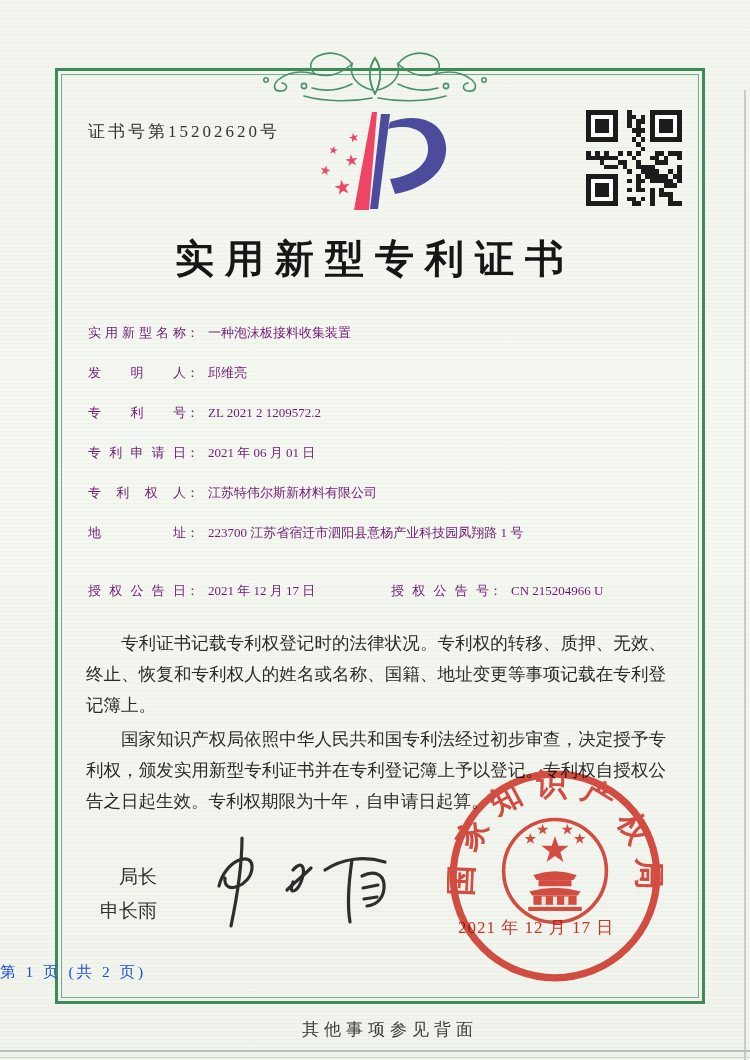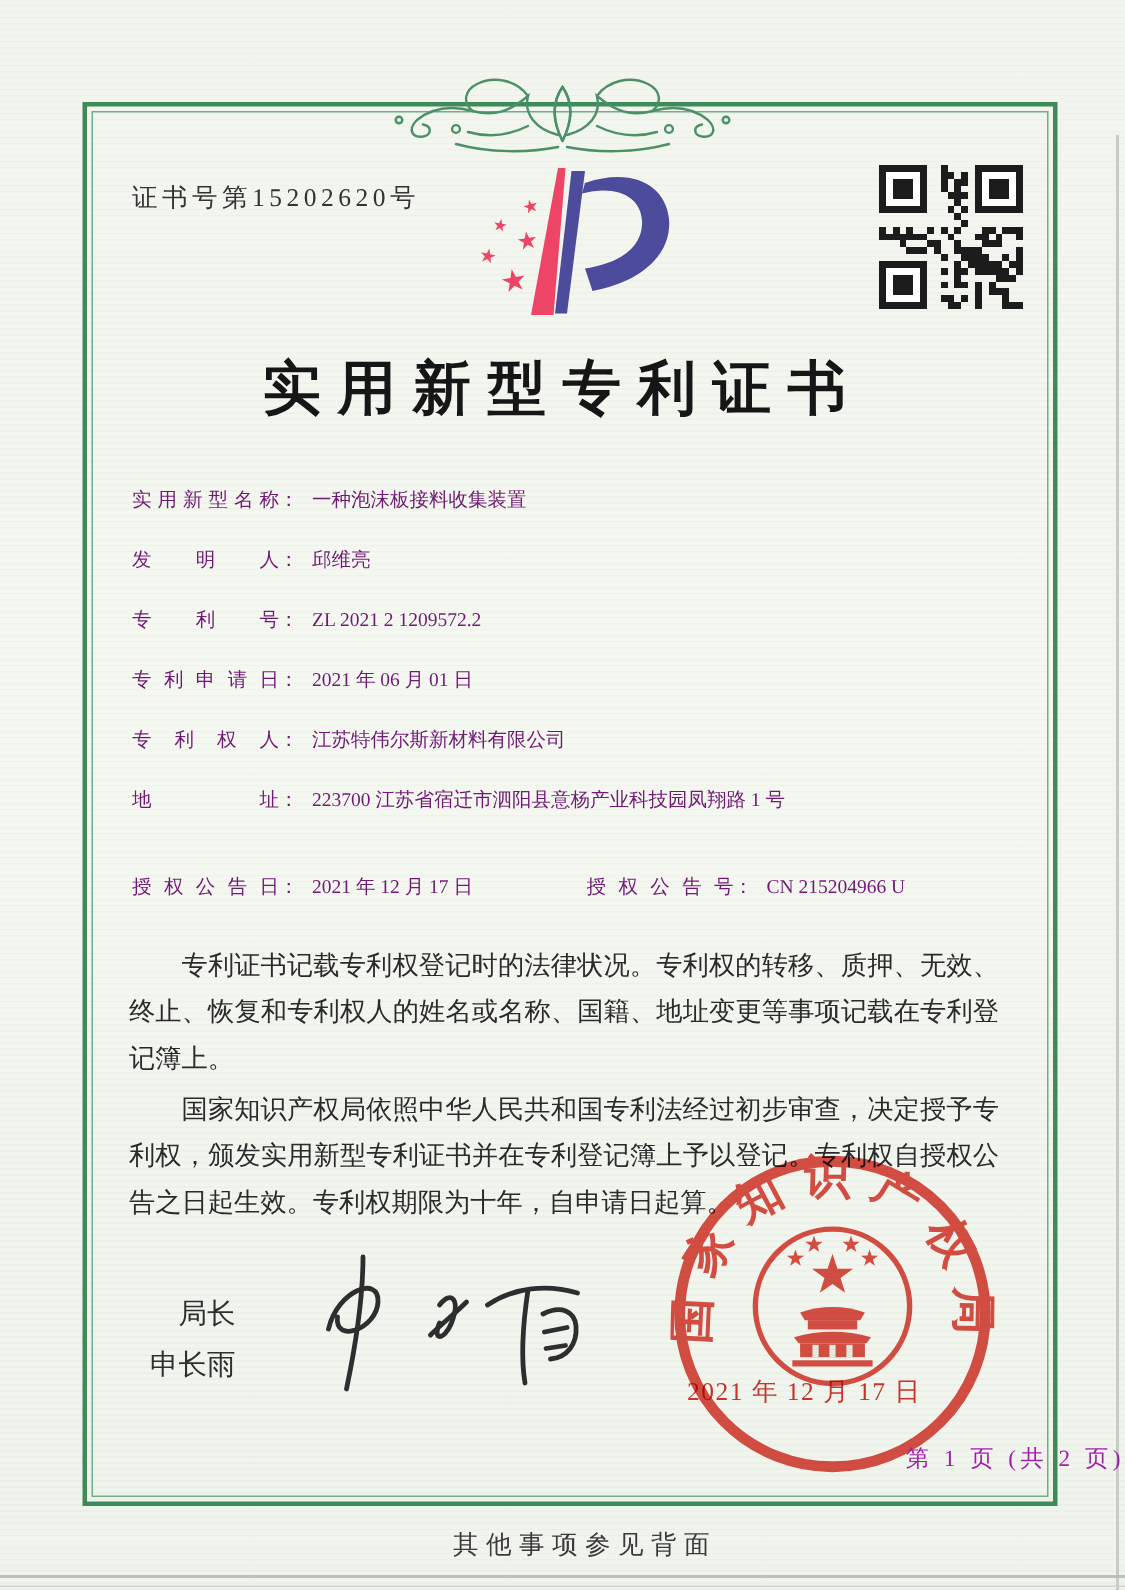--- a/index.html
+++ b/index.html
@@ -44,22 +44,22 @@
   .paras p{margin:0 0 3px 0;text-indent:2em;}
 
   .sig-block{position:absolute;left:100px;top:860px;font-size:19px;line-height:34px;
     font-family:"Liberation Sans","DejaVu Sans",sans-serif;color:#2f2f2f;text-align:right;}
   .signature{position:absolute;left:205px;top:832px;width:195px;height:102px;}
 
   .seal{position:absolute;left:447px;top:768px;width:216px;height:216px;opacity:.93;mix-blend-mode:multiply;}
   .seal-date{position:absolute;left:458px;top:916px;font-size:17px;letter-spacing:1px;
     color:#d4362e;z-index:5;mix-blend-mode:multiply;}
 
-  .page-info{position:absolute;left:0;top:962px;width:100%;text-align:right;
-    font-size:15.5px;letter-spacing:3px;color:#a21caf;}
+  .page-info{position:absolute;left:0;top:962px;width:100%;text-align:left;
+    font-size:15.5px;letter-spacing:3px;color:#1d4ed8;}
   .back-note{position:absolute;left:0;top:1018px;width:100%;text-align:center;
     font-size:17px;letter-spacing:5px;color:#3a3a3a;padding-left:15px;}
 </style>
 </head>
 <body>
 
 <div class="scan-edge-right"></div>
 <div class="scan-edge-bottom"></div>
 
 <div class="frame">

